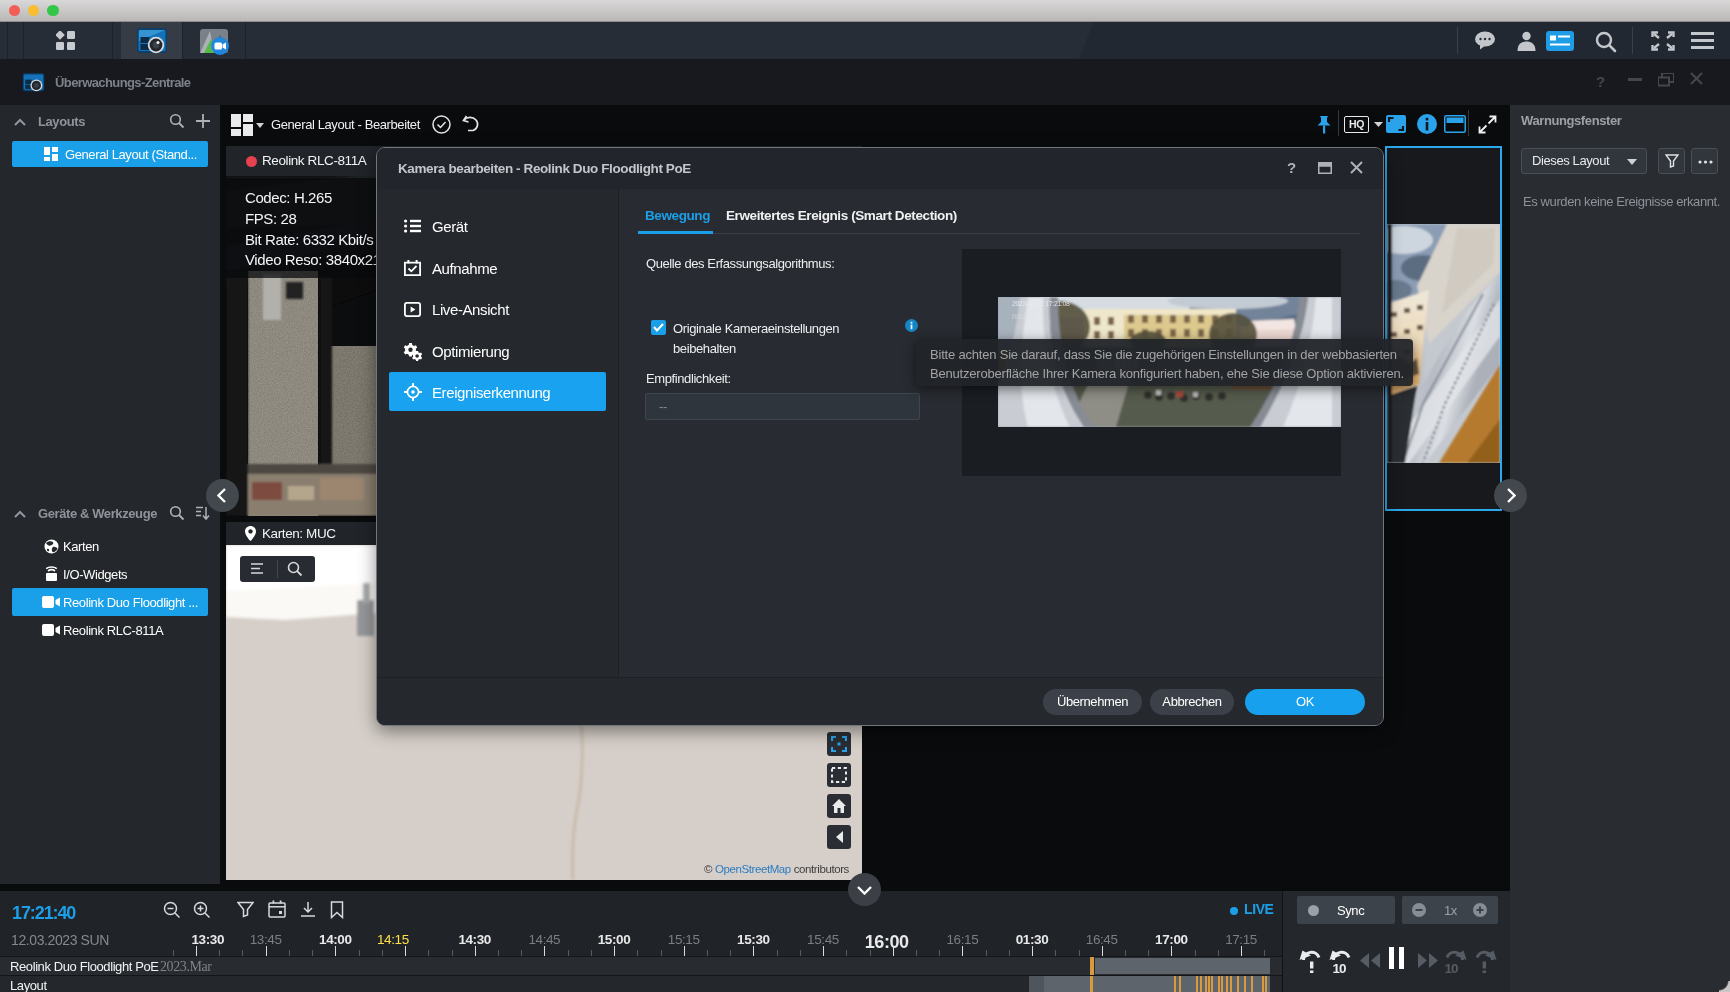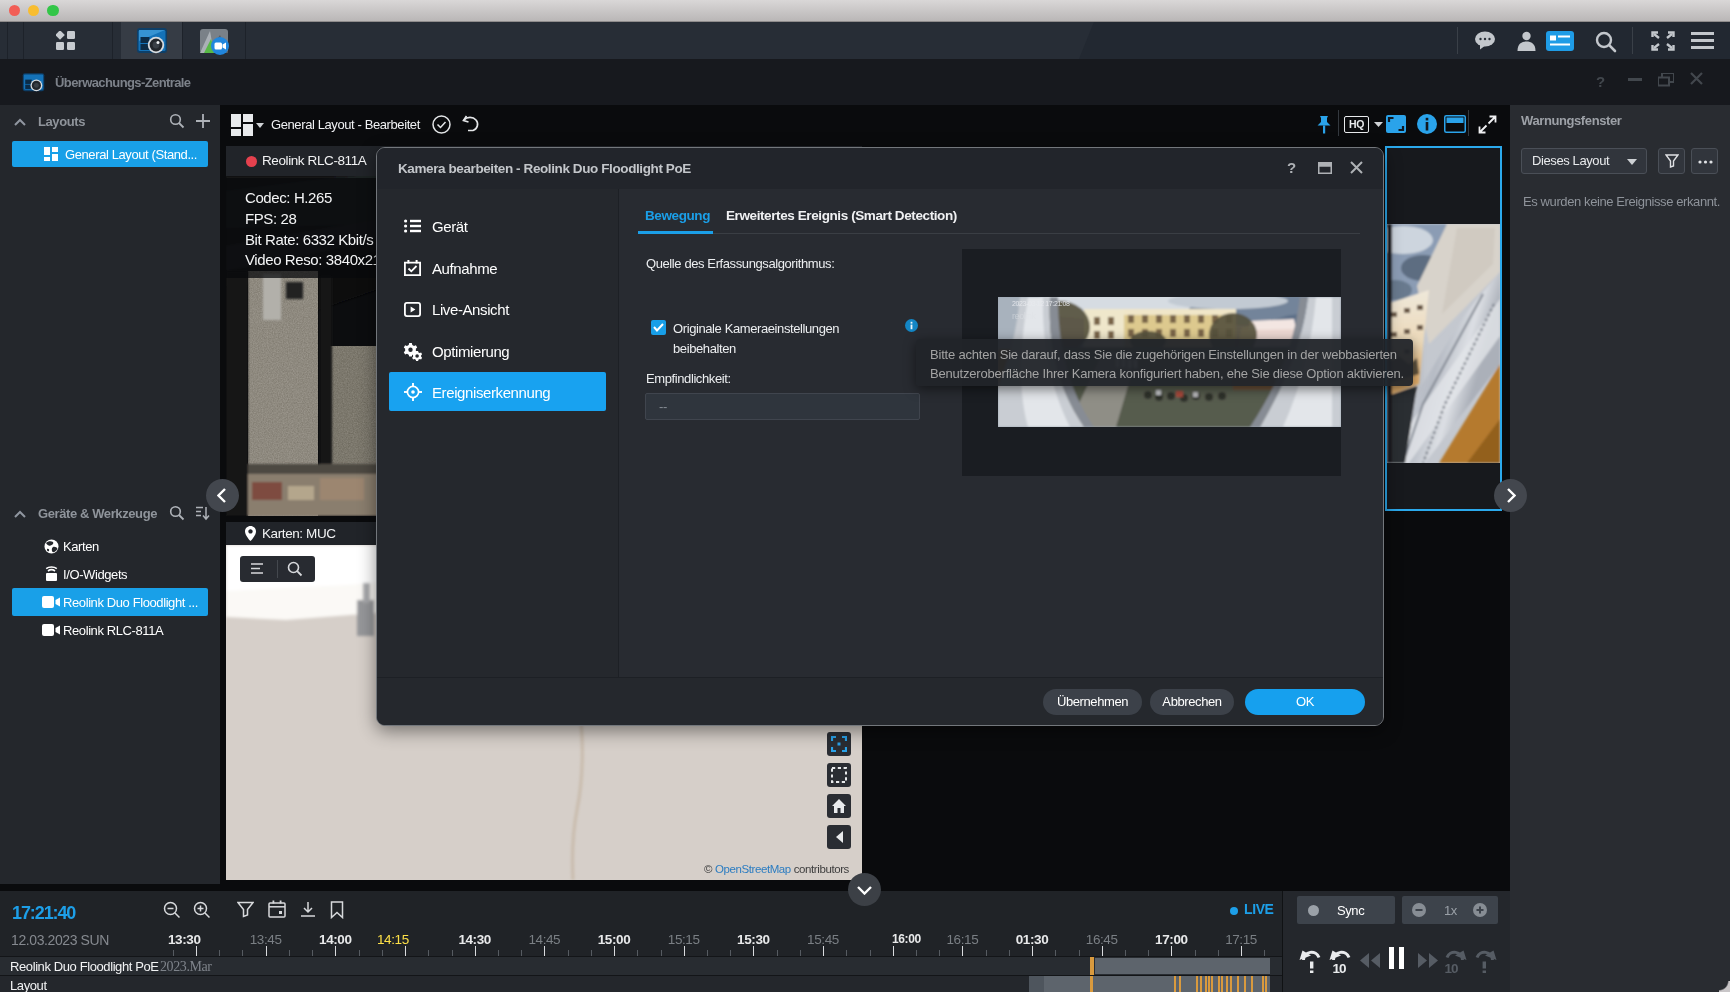--- a/index.html
+++ b/index.html
@@ -319,31 +319,31 @@
     </svg>
     <svg class="abs" style="left:190px;top:56px;" width="24" height="26" viewBox="0 0 24 26">
       <g transform="translate(24,0) scale(-1,1)">
         <path d="M4.5 13 A8 8 0 0 1 20 10.5" fill="none" stroke="#565c64" stroke-width="3"></path>
         <polygon points="0.5,13 3.5,3.5 12,8.5" fill="#565c64"></polygon>
       </g>
       <rect x="9.6" y="14.5" width="3.4" height="7" fill="#565c64"></rect>
           <rect x="9.6" y="23.5" width="3.4" height="2.8" fill="#565c64"></rect>
     </svg>
   </div>
-<div class="abs" style="left:168px;top:48px;width:56px;text-align:left;font-size:13.5px;font-weight:bold;color:#e8e9ea;">13:30</div>
+<div class="abs" style="left:168px;top:48px;width:56px;text-align:right;font-size:13.5px;font-weight:bold;color:#e8e9ea;">13:30</div>
       <div class="abs" style="left:237.67000000000002px;top:48px;width:56px;text-align:center;font-size:13.5px;color:#7a7f84;">13:45</div>
       <div class="abs" style="left:307.34000000000003px;top:48px;width:56px;text-align:center;font-size:13.5px;font-weight:bold;color:#e8e9ea;">14:00</div>
       <div class="abs" style="left:377.01px;top:48px;width:56px;text-align:left;font-size:13.5px;color:#fde047;">14:15</div>
       <div class="abs" style="left:446.68px;top:48px;width:56px;text-align:center;font-size:13.5px;font-weight:bold;color:#e8e9ea;">14:30</div>
       <div class="abs" style="left:516.35px;top:48px;width:56px;text-align:center;font-size:13.5px;color:#7a7f84;">14:45</div>
       <div class="abs" style="left:586.02px;top:48px;width:56px;text-align:center;font-size:13.5px;font-weight:bold;color:#e8e9ea;">15:00</div>
       <div class="abs" style="left:655.69px;top:48px;width:56px;text-align:center;font-size:13.5px;color:#7a7f84;">15:15</div>
       <div class="abs" style="left:725.36px;top:48px;width:56px;text-align:center;font-size:13.5px;font-weight:bold;color:#e8e9ea;">15:30</div>
       <div class="abs" style="left:795.03px;top:48px;width:56px;text-align:center;font-size:13.5px;color:#7a7f84;">15:45</div>
-      <div class="abs" style="left:864.7px;top:48px;width:56px;text-align:right;font-size:12px;font-weight:bold;color:#e8e9ea;">16:00</div>
+      <div class="abs" style="left:864.7px;top:48px;width:56px;text-align:left;font-size:18px;font-weight:bold;color:#e8e9ea;">16:00</div>
       <div class="abs" style="left:934.37px;top:48px;width:56px;text-align:center;font-size:13.5px;color:#7a7f84;">16:15</div>
       <div class="abs" style="left:1004.04px;top:48px;width:56px;text-align:center;font-size:13.5px;font-weight:bold;color:#e8e9ea;">01:30</div>
       <div class="abs" style="left:1073.71px;top:48px;width:56px;text-align:center;font-size:13.5px;color:#7a7f84;">16:45</div>
       <div class="abs" style="left:1143.38px;top:48px;width:56px;text-align:center;font-size:13.5px;font-weight:bold;color:#e8e9ea;">17:00</div>
       <div class="abs" style="left:1213.05px;top:48px;width:56px;text-align:center;font-size:13.5px;color:#7a7f84;">17:15</div>
       <div class="abs" style="left:172.8px;top:66px;width:1px;height:6px;background:#565b61;"></div>
       <div class="abs" style="left:196.0px;top:62px;width:1px;height:10px;background:#d9dbde;"></div>
       <div class="abs" style="left:219.2px;top:66px;width:1px;height:6px;background:#565b61;"></div>
       <div class="abs" style="left:242.4px;top:66px;width:1px;height:6px;background:#565b61;"></div>
       <div class="abs" style="left:265.7px;top:62px;width:1px;height:10px;background:#d9dbde;"></div>

